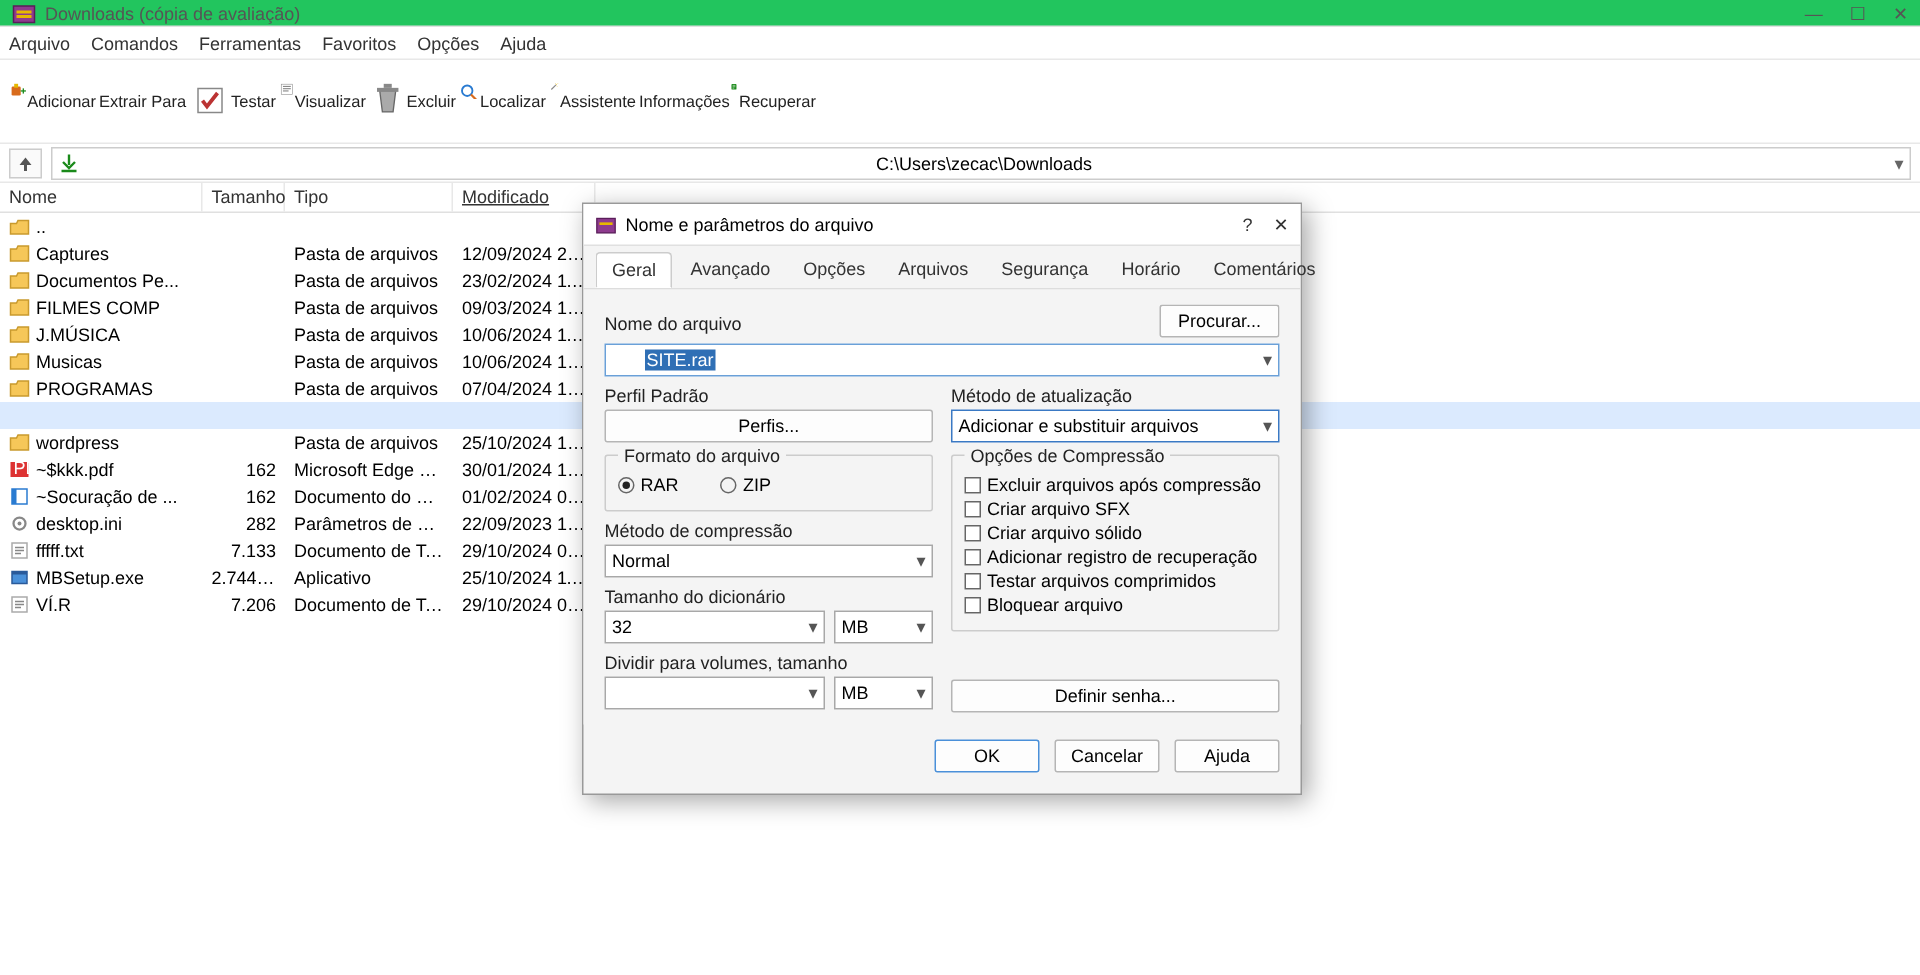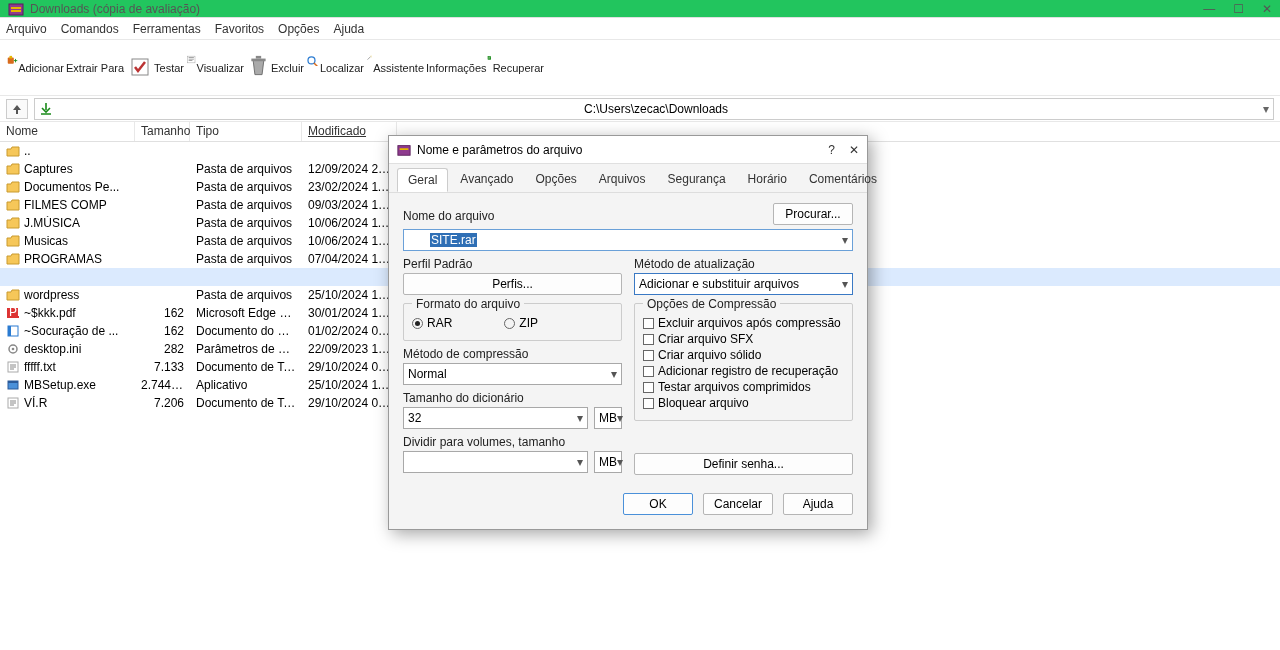--- a/index.html
+++ b/index.html
@@ -47,28 +47,28 @@
 .txt-in .drop { margin-left: auto; color: #555; }
 .btn { height: 22px; border: 1px solid #b5b5b5; background: #fdfdfd; display: flex; align-items: center; justify-content: center; padding: 0 12px; border-radius: 2px; cursor: default; }
 .btn.primary { border: 1px solid #4a90d9; }
 .browse { width: 80px; float: right; margin-bottom: 4px; }
 .combo { height: 22px; border: 1px solid #a8a8a8; background: #fff; display: flex; align-items: center; padding: 0 4px; }
 .combo .drop { margin-left: auto; color: #555; }
 .combo.blue { border-color: #3a79c4; }
 .fieldset { border: 1px solid #ccc; border-radius: 2px; padding: 6px 8px 8px 8px; margin-top: 8px; }
 .fieldset .legend { position: relative; top: -13px; background: #f4f4f4; padding: 0 4px; display: inline-block; color: #222; }
 .fieldset .legend + * { margin-top: -10px; }
-.radio-row { display: flex; gap: 52px; }
+.radio-row { display: flex; gap: 28px; }
 .radio, .check { display: flex; align-items: center; gap: 4px; margin: 2px 0; }
 .radio .r { width: 11px; height: 11px; border: 1px solid #666; border-radius: 50%; display: flex; align-items: center; justify-content: center; }
 .radio .r.on::after { content: ""; width: 5px; height: 5px; background: #222; border-radius: 50%; }
 .check .c { width: 11px; height: 11px; border: 1px solid #666; background: #fff; }
 .unit-row { display: flex; gap: 6px; }
 .unit-row .combo:first-child { flex: 1; gap: 12px; }
-.unit-row .combo.unit { width: 28px; }
+.unit-row .combo.unit { width: 66px; }
 .dlg-footer { display: flex; justify-content: flex-end; gap: 10px; padding: 10px 14px 14px 14px; }
 .dlg-footer .btn { width: 70px; }
 svg { display: block; }
 </style>
 </head>
 <body>
 
 <div class="titlebar">
   <span class="app-icon">
     <svg viewBox="0 0 16 16">

